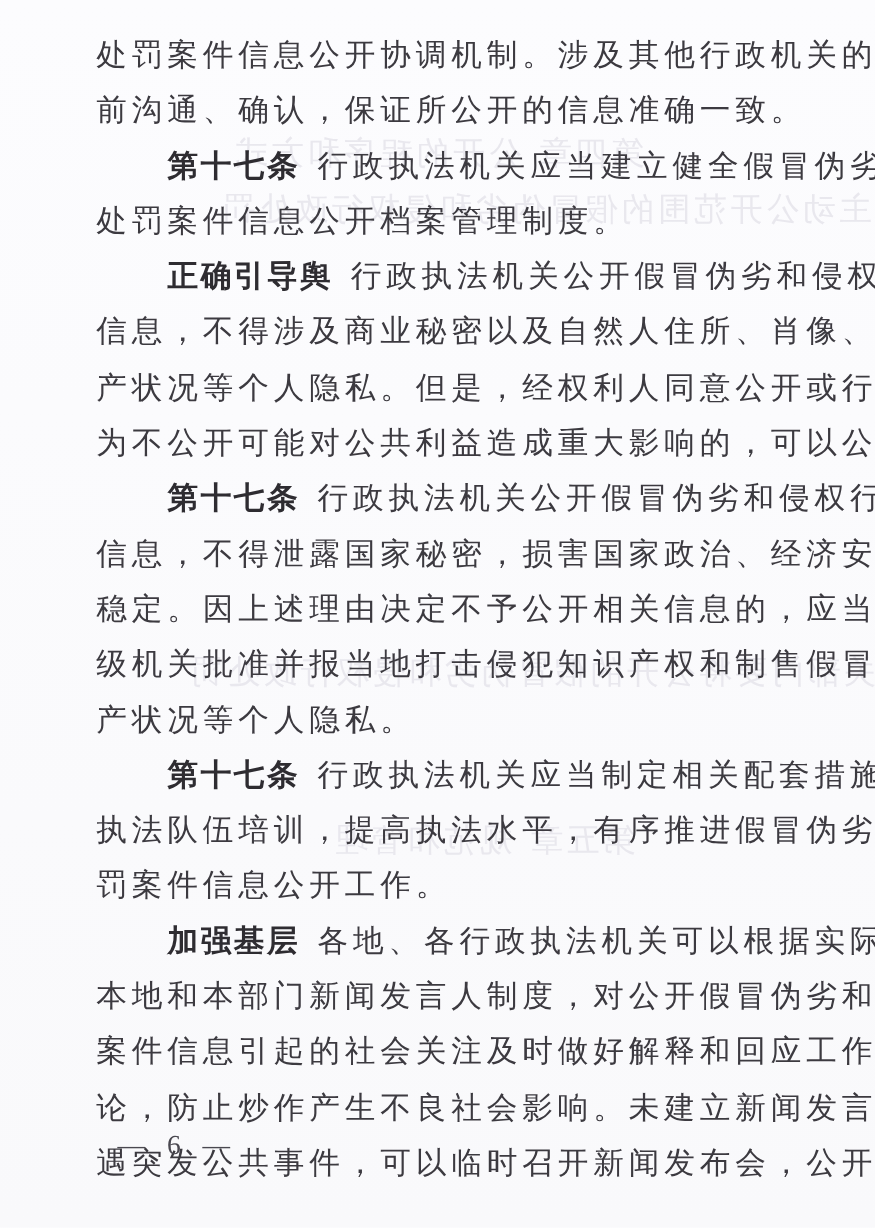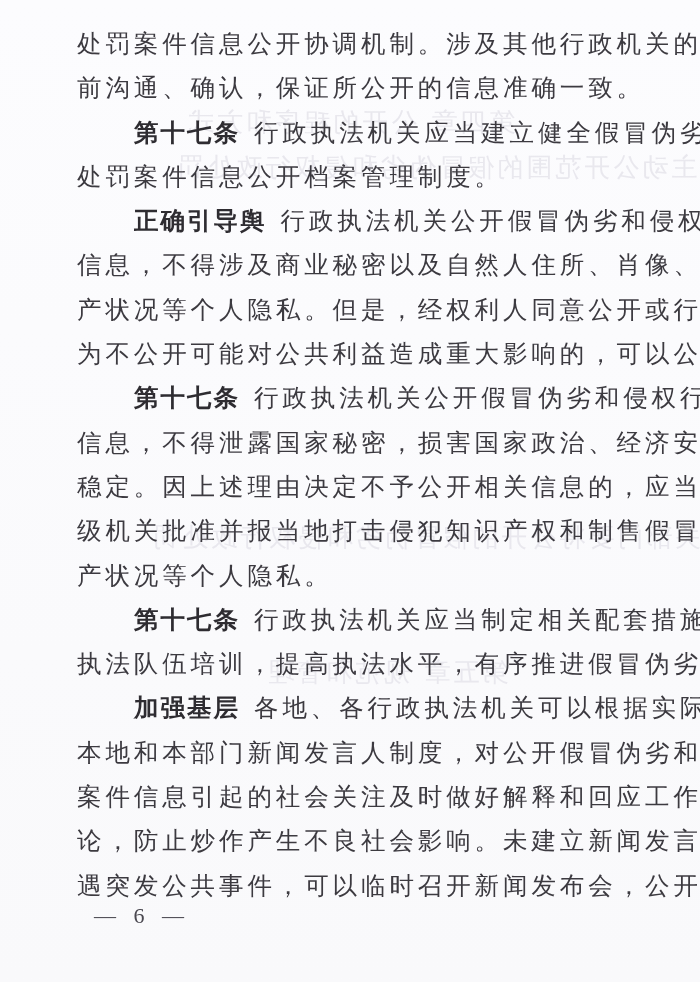--- a/index.html
+++ b/index.html
@@ -108,20 +108,21 @@
       <span class="line indent"><span class="article-no">第十七条</span><span>行政执法机关公开假冒伪劣和侵权行政处罚案件</span></span>
       <span class="line">信息，不得泄露国家秘密，损害国家政治、经济安全，影响社会</span>
       <span class="line">稳定。因上述理由决定不予公开相关信息的，应当写明理由报上</span>
       <span class="line">级机关批准并报当地打击侵犯知识产权和制售假冒伪劣商品工作</span>
       <span class="line">产状况等个人隐私。</span>
     </div>
 
     <div>
       <span class="line indent"><span class="article-no">第十七条</span><span>行政执法机关应当制定相关配套措施，加强基层</span></span>
       <span class="line">执法队伍培训，提高执法水平，有序推进假冒伪劣和侵权行政处</span>
+      <span class="line">罚案件信息公开工作。</span>
     </div>
 
     <div>
       <span class="line indent"><span class="article-no">加强基层</span><span>各地、各行政执法机关可以根据实际需要建立</span></span>
       <span class="line">本地和本部门新闻发言人制度，对公开假冒伪劣和侵权行政处罚</span>
       <span class="line">案件信息引起的社会关注及时做好解释和回应工作，正确引导舆</span>
       <span class="line">论，防止炒作产生不良社会影响。未建立新闻发言人制度的，如</span>
       <span class="line">遇突发公共事件，可以临时召开新闻发布会，公开事件的相关</span>
     </div>
 

